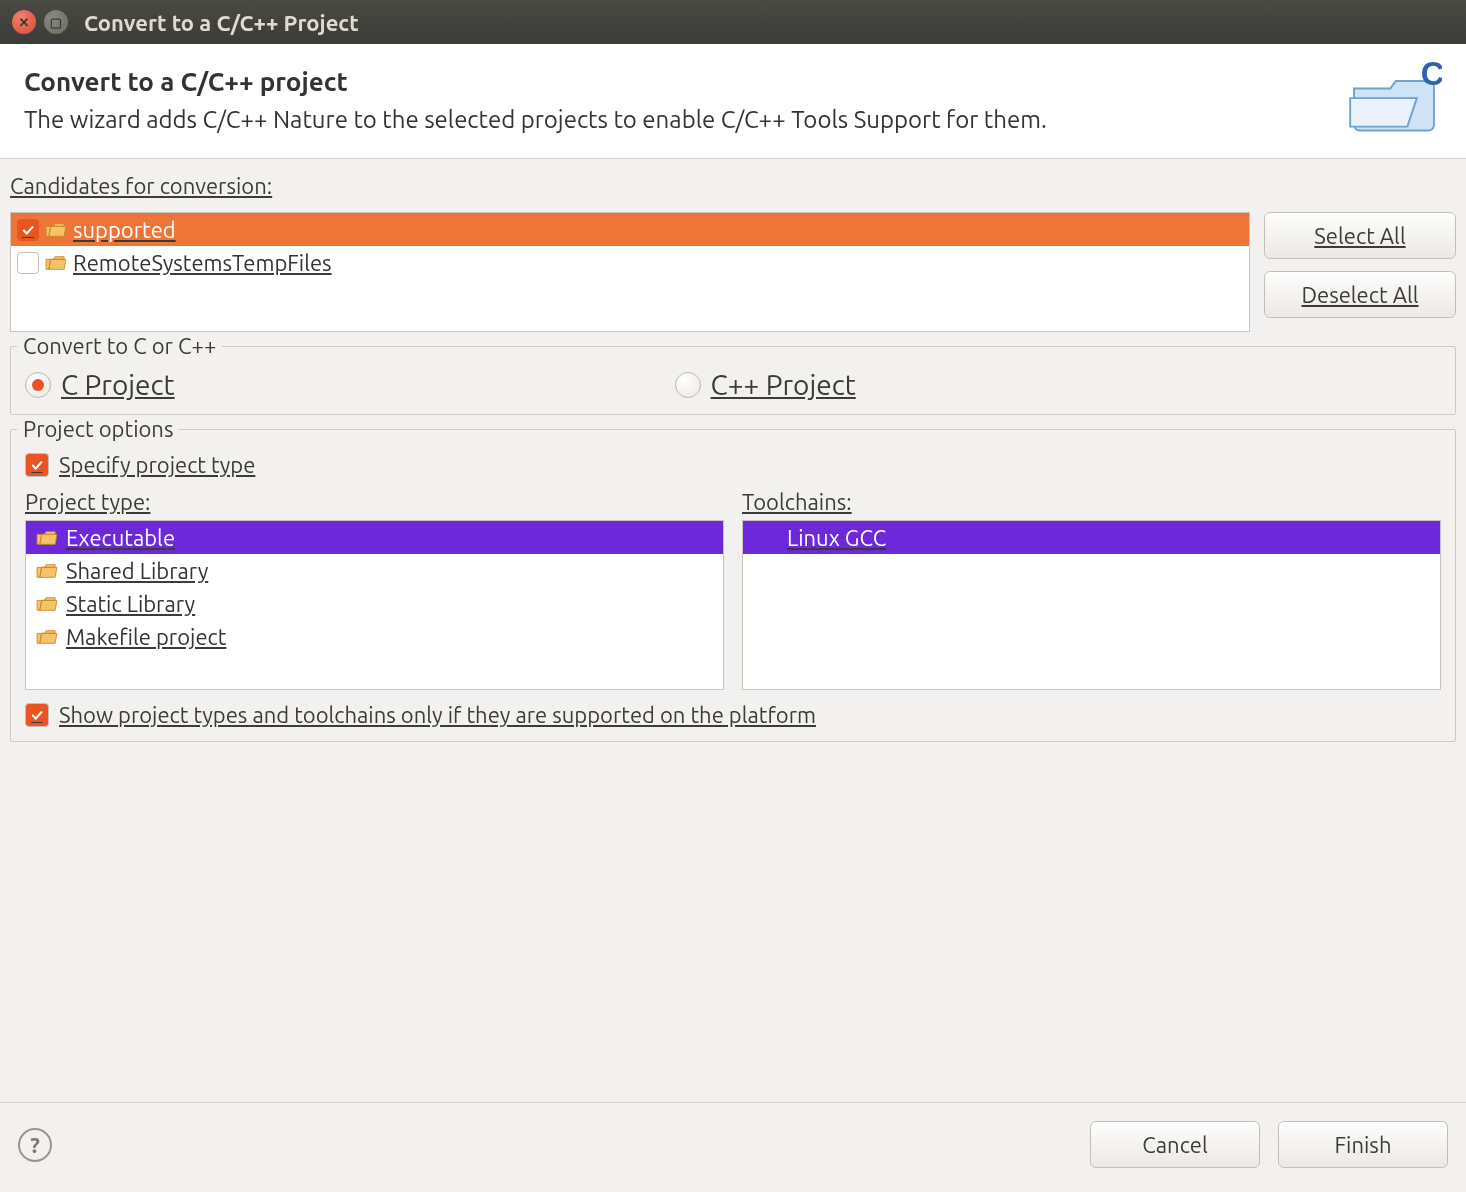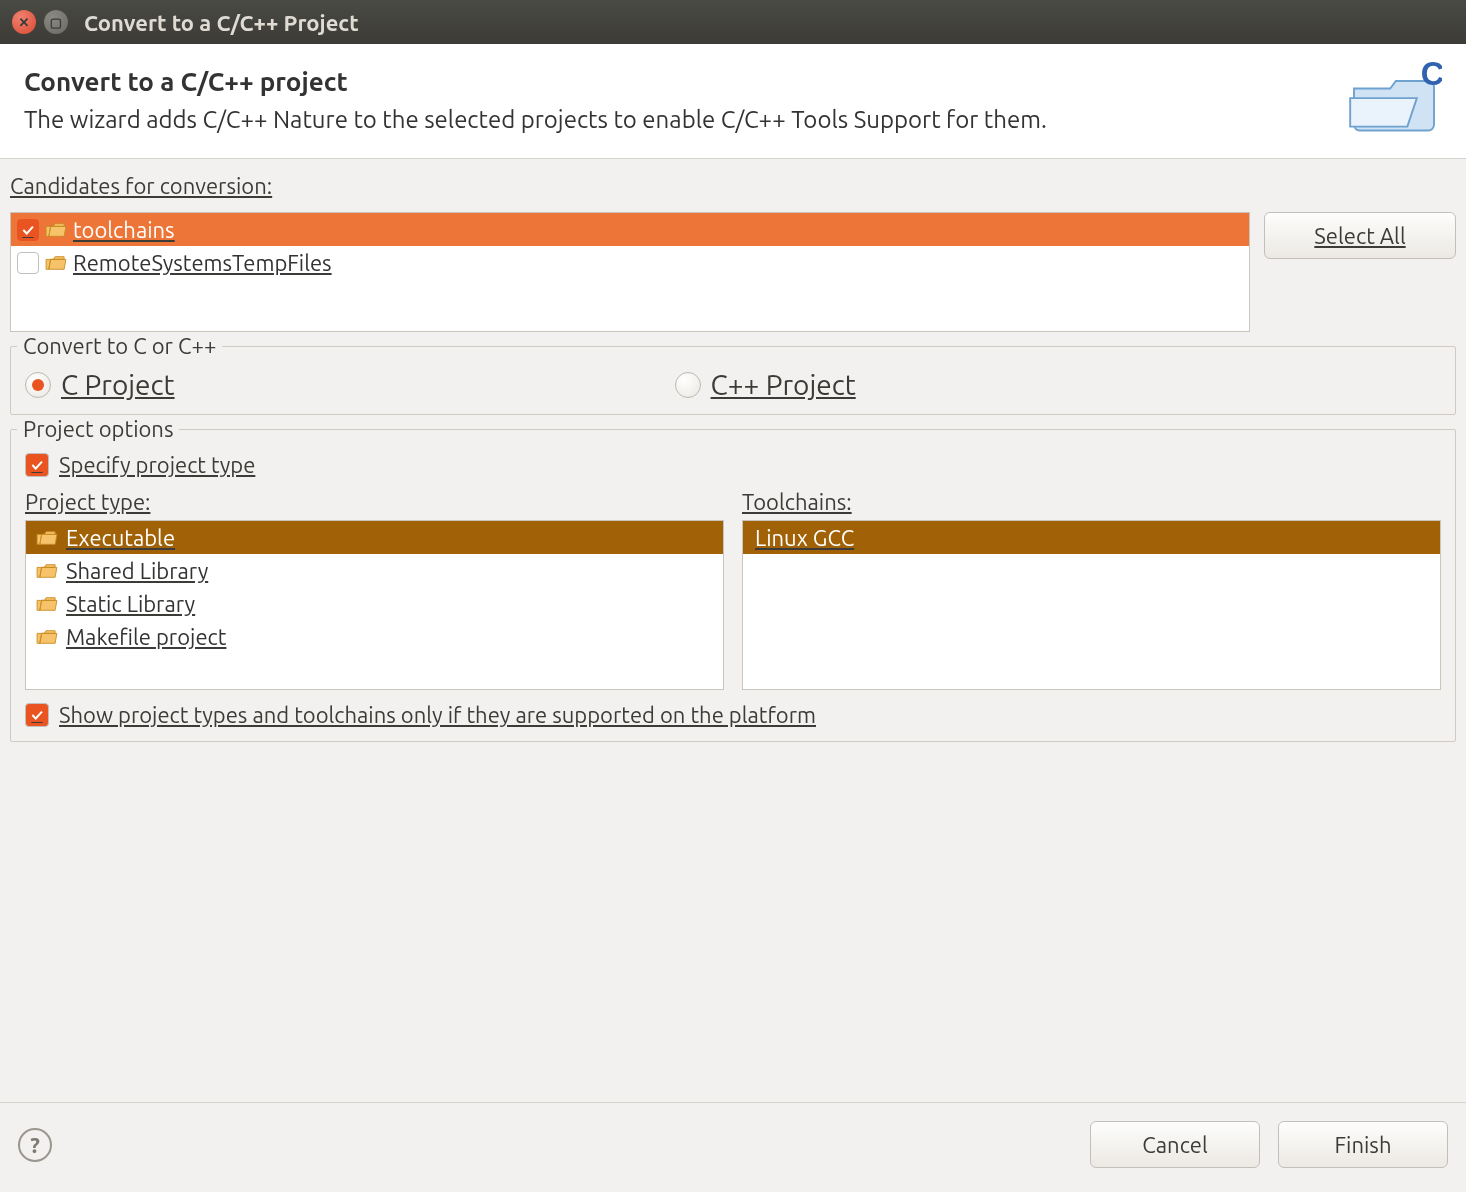--- a/index.html
+++ b/index.html
@@ -155,21 +155,21 @@
   .two-col { display:flex; gap:18px; }
   .col { flex:1 1 0; display:flex; flex-direction:column; gap:6px; }
   .listbox {
     background:#fff; border:1px solid #c9c5bd;
     height: 170px; overflow:hidden;
   }
   .list-item {
     display:flex; align-items:center; gap:8px;
     padding: 4px 10px; font-size:22px; color:#333;
   }
-  .list-item.selected { background:#a16207; color:#fff; }
+  .list-item.selected { background:#6d28d9; color:#fff; }
   .spacer { flex:1 1 auto; }
 
   
   .footer {
     border-top: 1px solid #d6d3cd;
     padding: 18px 18px 24px 18px;
     display:flex; align-items:center; gap:18px;
     background:#f2f1f0;
   }
   .help {
@@ -211,32 +211,33 @@
 
   <div class="candidates-row">
     <div class="candidates-list">
       <div class="cand-item selected">
         <span class="chk">
             <span class="chkmark">✓</span>
           </span>
         <svg class="folder-icon" viewBox="0 0 24 20">
             <path class="folder-open" d="M1 6 h8 l2 -3 h10 v3 H6 l-2 11 H1z M6 6 h17 l-2 11 H4z"></path>
           </svg>
-        <span>toolchains</span>
+        <span>supported</span>
       </div>
       <div class="cand-item">
         <span class="chk" style="background:#fff"></span>
         <svg class="folder-icon" viewBox="0 0 24 20">
             <path class="folder-open" d="M1 6 h8 l2 -3 h10 v3 H6 l-2 11 H1z M6 6 h17 l-2 11 H4z"></path>
           </svg>
         <span>RemoteSystemsTempFiles</span>
       </div>
     </div>
     <div class="cand-buttons">
       <div class="btn">Select All</div>
+      <div class="btn">Deselect All</div>
     </div>
   </div>
 
   <div class="group">
     <span class="legend">Convert to C or C++</span>
     <div class="radio-row">
       <div class="radio checked">
         <span class="dot"></span>
         <span>C Project</span>
       </div>
@@ -284,21 +285,21 @@
               <svg class="folder-icon" viewBox="0 0 24 20">
                   <path class="folder-open" d="M1 6 h8 l2 -3 h10 v3 H6 l-2 11 H1z M6 6 h17 l-2 11 H4z"></path>
                 </svg>
               <span>Makefile project</span>
             </div>
           </div>
         </div>
         <div class="col">
           <div class="label">Toolchains:</div>
           <div class="listbox">
-            <div class="list-item selected" style="padding-left:12px">
+            <div class="list-item selected" style="padding-left:44px">
               <span>Linux GCC</span>
             </div>
           </div>
         </div>
       </div>
 
       <div class="checkbox-row">
         <span class="chk">
             <span class="chkmark">✓</span>
           </span>

